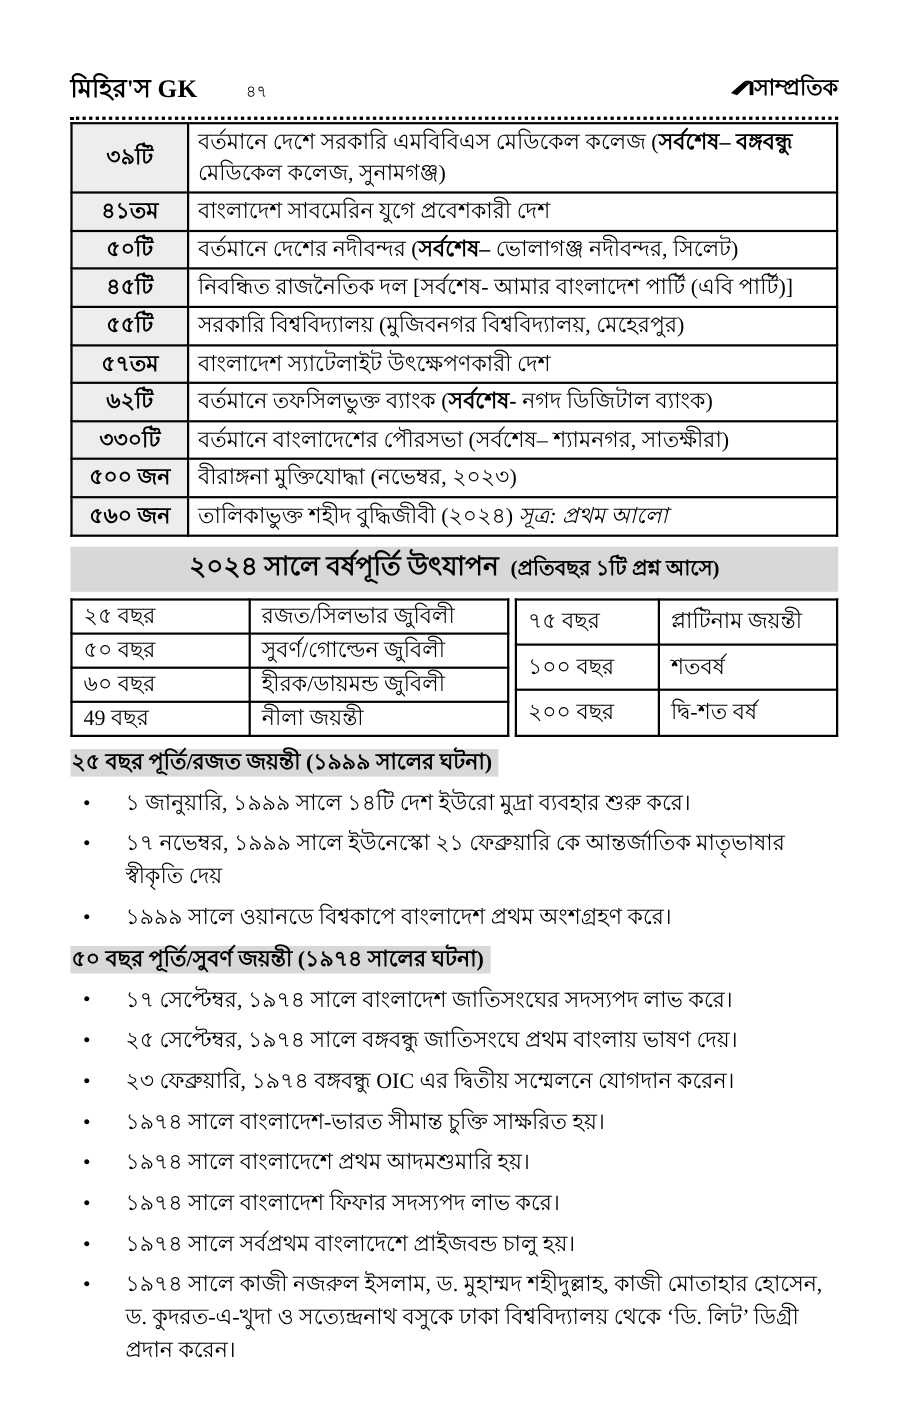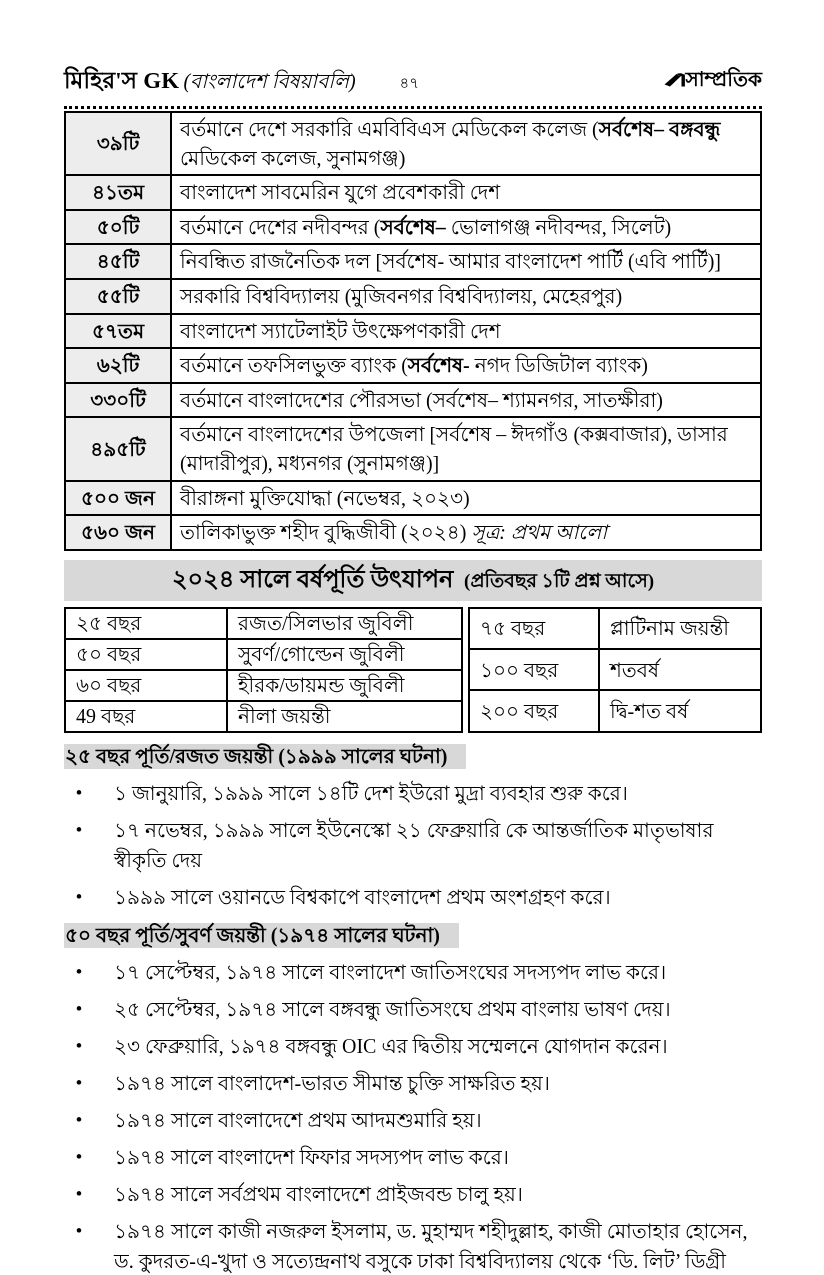--- a/index.html
+++ b/index.html
@@ -34,34 +34,33 @@
   table.anniv{border-collapse:collapse;font-size:20px;}
   table.anniv td{border:2px solid #000;padding:1px 10px;line-height:1.3;height:27px;vertical-align:middle;margin-top:20px;}
   table.anniv.left{width:399px;}
   table.anniv.left td.c0{width:140px;}
   table.anniv.right{flex:1;}
   table.anniv.right td.c0{width:108px;}
 
   
   .sections{margin-top:8px;}
   .section-heading{font-size:20px;font-weight:bold;margin:9px 0 7px;line-height:1.45;}
-  .section-heading .hl{background:#d8d8d8;padding:1px 19px 2px 1px;}
+  .section-heading .hl{background:#d8d8d8;padding:1px 6px 2px 1px;}
   ul.bullets{list-style:none;margin:0;padding:0;font-size:20px;}
   ul.bullets li{display:flex;margin:0 0 7px 0;line-height:1.5;}
   ul.bullets .dot{flex:none;width:38px;text-align:left;padding-left:12px;font-size:17px;line-height:1.75;}
   ul.bullets .txt{flex:1;}
 </style>
 </head>
 <body>
 
 <div class="page">
 
   <div class="header">
     <span class="brand">মিহির'স GK</span>
-    <span class="subtitle">(বাংলাদেশ বিষয়াবলি)</span>
     <span class="page-num">৪৭</span>
     <span class="recent">
       <svg class="pen-icon" viewBox="0 0 22 15" xmlns="http://www.w3.org/2000/svg">
         <path d="M0.5 11.5 L12.5 1 L16.5 3.5 L6 13.5 Z" fill="#000"></path>
         <path d="M12.5 1 C15 -0.5 19 0 20 2 L16.5 3.5 Z" fill="#000"></path>
         <rect x="17.5" y="1.5" width="3.4" height="12" fill="#000"></rect>
       </svg>
       <span>সাম্প্রতিক</span>
     </span>
   </div>
@@ -94,24 +93,20 @@
         </tr>
         <tr>
           <td class="label">৬২টি</td>
           <td><span>বর্তমানে তফসিলভুক্ত ব্যাংক (</span><span class="b">সর্বশেষ-</span><span> নগদ ডিজিটাল ব্যাংক)</span></td>
         </tr>
         <tr>
           <td class="label">৩৩০টি</td>
           <td><span>বর্তমানে বাংলাদেশের পৌরসভা (সর্বশেষ– শ্যামনগর, সাতক্ষীরা)</span></td>
         </tr>
         <tr>
-          <td class="label">৪৯৫টি</td>
-          <td><span>বর্তমানে বাংলাদেশের উপজেলা [সর্বশেষ – ঈদগাঁও (কক্সবাজার), ডাসার (মাদারীপুর), মধ্যনগর (সুনামগঞ্জ)]</span></td>
-        </tr>
-        <tr>
           <td class="label">৫০০ জন</td>
           <td><span>বীরাঙ্গনা মুক্তিযোদ্ধা (নভেম্বর, ২০২৩)</span></td>
         </tr>
         <tr>
           <td class="label">৫৬০ জন</td>
           <td><span>তালিকাভুক্ত শহীদ বুদ্ধিজীবী (২০২৪) </span><span class="i">সূত্র: প্রথম আলো</span></td>
         </tr>
       </tbody>
   </table>
 

